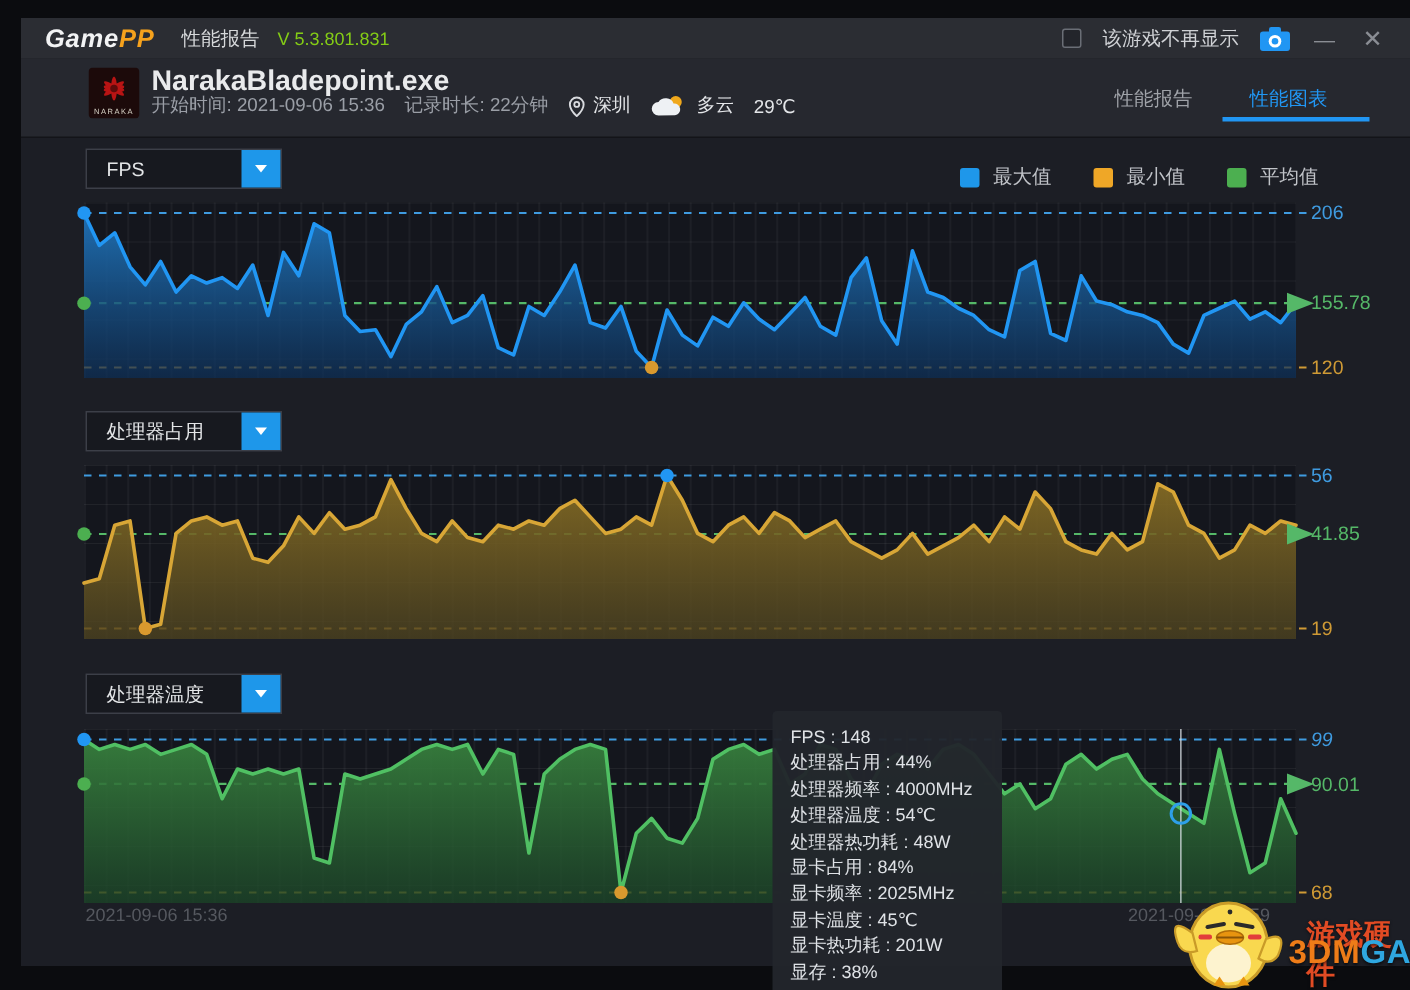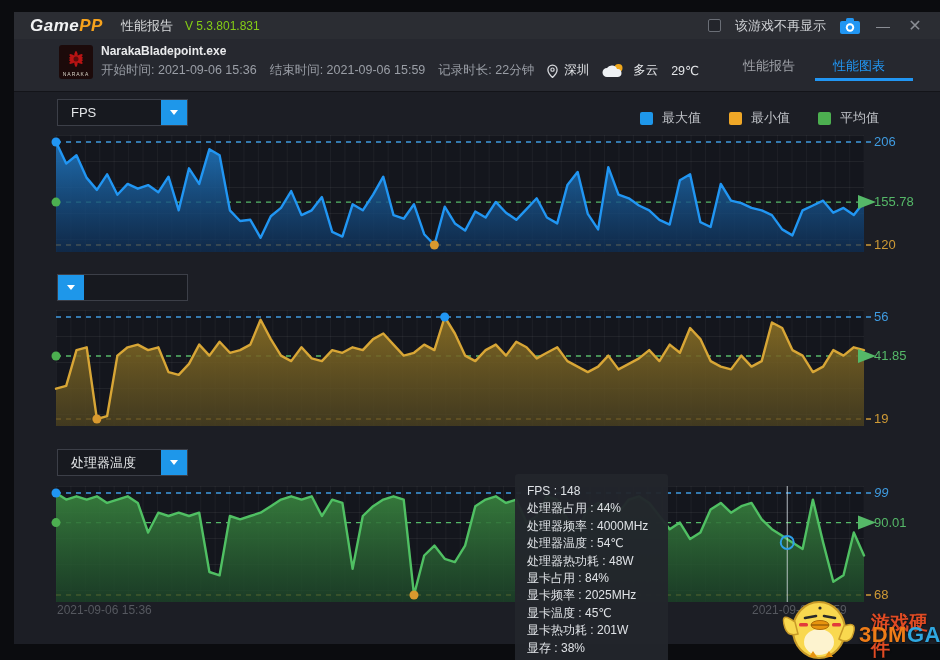--- a/index.html
+++ b/index.html
@@ -14,21 +14,21 @@
   .logo .g1 { color:#f2f3f4; } .logo .g2 { color:#f6a21d; }
   .tb-title { margin-left:18px; font-size:13px; color:#d6d8da; }
   .tb-version { margin-left:12px; font-size:12px; color:#84cc16; }
   .tb-right { margin-left:auto; display:flex; align-items:center; gap:14px; margin-right:16px; }
   .checkbox { width:13px; height:13px; border:1px solid #6a6e76; background:#23252b; border-radius:2px; }
   .cb-label { font-size:13px; color:#cfd1d5; }
   .win-btn { font-size:14px; color:#8a8d94; width:18px; text-align:center; cursor:default; }
 
   
   .infobar { left:14px; top:39px; width:926px; height:53px; background:#26282f; border-bottom:1px solid #131419; }
-  .exe-name { left:101px; top:44px; font-size:12px; font-weight:bold; color:#e9eaec; }
+  .exe-name { left:101px; top:44px; font-size:19px; font-weight:bold; color:#e9eaec; }
   .meta-row { left:101px; top:62px; display:flex; align-items:center; gap:13px; font-size:12.5px; color:#9a9ea6; }
   .meta-strong { color:#e4e6e9; }
   .tab { font-size:13px; color:#9fa2a8; cursor:default; }
   .tab.active { color:#2196f3; }
   .tab-underline { left:815px; top:78px; width:98px; height:3px; background:#2196f3; }
 
   
   .legend { left:640px; top:109px; display:flex; align-items:flex-start; gap:28px; }
   .legend-item { display:flex; align-items:center; gap:9px; }
   .legend-swatch { width:13px; height:13px; border-radius:2px; }
@@ -103,21 +103,20 @@
         <ellipse cx="17" cy="14" rx="2" ry="7" transform="rotate(100 17 14)"></ellipse>
         <ellipse cx="17" cy="14" rx="2" ry="7" transform="rotate(-100 17 14)"></ellipse>
       </g>
       <circle cx="17" cy="14" r="2.5" fill="#5e0b0b"></circle>
       <text x="17" y="31" font-size="5" fill="#d8d4c8" text-anchor="middle" letter-spacing="1">NARAKA</text>
     </svg>
   </span>
   <span class="abs exe-name">NarakaBladepoint.exe</span>
   <div class="abs meta-row">
     <span>开始时间: 2021-09-06 15:36</span>
-    <span>结束时间: 2021-09-06 15:59</span>
     <span>记录时长: 22分钟</span>
     <span style="display:flex;">
       <svg width="11" height="14" viewBox="0 0 12 15">
         <path d="M6,1 C3.2,1 1,3.2 1,6 c0,3.8 5,8.5 5,8.5 s5,-4.7 5,-8.5 C11,3.2 8.8,1 6,1 z" fill="none" stroke="#d8dade" stroke-width="1.4"></path>
         <circle cx="6" cy="6" r="1.8" fill="none" stroke="#d8dade" stroke-width="1.3"></circle>
       </svg>
     </span>
     <span class="meta-strong" style="margin-left:-7px;">深圳</span>
     <span style="display:flex;">
       <svg width="23" height="15" viewBox="0 0 23 15">
@@ -147,20 +146,21 @@
     </span>
   </div>
 
   <div class="abs dropdown" style="left:57px; top:99px;">
     <span class="dd-label">FPS</span>
     <span class="dd-btn">
         <span class="dd-caret"></span>
       </span>
   </div>
   <div class="abs dropdown" style="left:57px; top:274px;">
+    <span class="dd-label">处理器占用</span>
     <span class="dd-btn">
         <span class="dd-caret"></span>
       </span>
   </div>
   <div class="abs dropdown" style="left:57px; top:449px;">
     <span class="dd-label">处理器温度</span>
     <span class="dd-btn">
         <span class="dd-caret"></span>
       </span>
   </div>

